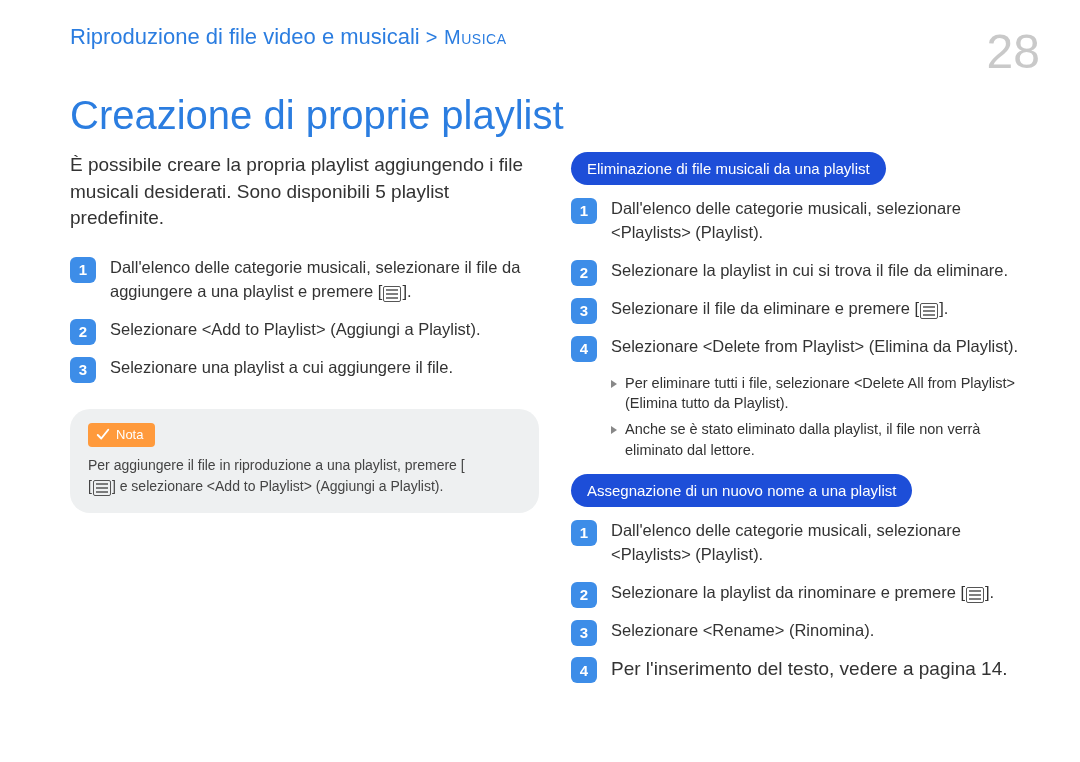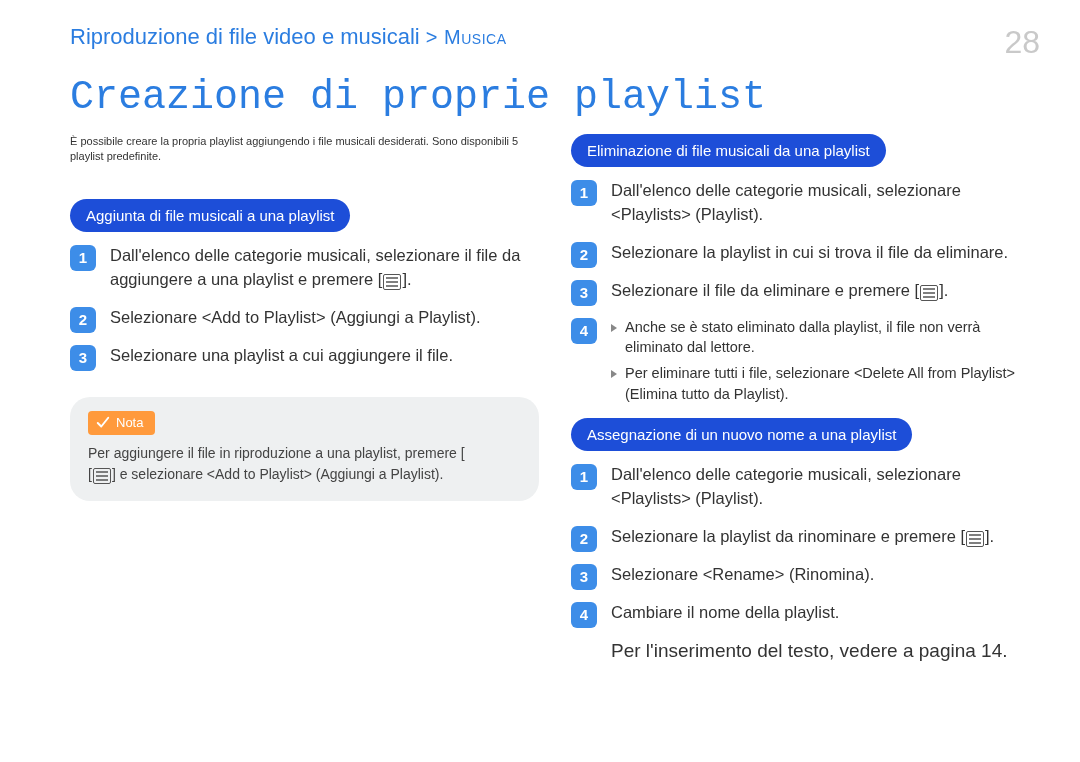--- a/index.html
+++ b/index.html
@@ -19,44 +19,43 @@
     margin-bottom: 14px;
   }
   .breadcrumb {
     color: #2b7de0;
     font-size: 22px;
     font-weight: 400;
   }
   .breadcrumb .sc { font-variant: small-caps; font-size: 20px; letter-spacing: 0.5px; margin-top: 12px; }
   .page-number {
     color: #c9c9c9;
-    font-size: 32px;
+    font-size: 48px;
     font-weight: 300;
   }
   h1.title {
     color: #2b7de0;
     font-size: 40px;
     font-weight: 400;
     margin-bottom: 14px;
-    font-family: Liberation Mono, monospace;
   }
   .columns {
     display: flex;
     gap: 32px;
   }
   .col {
     flex: 1;
     font-size: 16px;
     line-height: 1.4;
     color: #333;
   }
   .intro {
-    font-size: 11px;
+    font-size: 19px;
     line-height: 1.4;
-    margin-bottom: 34px;
+    margin-bottom: 24px;
   }
   .pill {
     background: #1d4ed8;
     color: #fff;
     display: inline-block;
     padding: 6px 16px;
     border-radius: 18px;
     font-size: 15px;
     margin-bottom: 12px;
   }
@@ -146,21 +145,20 @@
   <div class="page-number">28</div>
 </div>
 
 <h1 class="title">Creazione di proprie playlist</h1>
 
 <div class="columns">
 
   <div class="col">
     <p class="intro">È possibile creare la propria playlist aggiungendo i file musicali desiderati. Sono disponibili 5 playlist predefinite.</p>
 
-    <div class="pill">Aggiunta di file musicali a una playlist</div>
 
     <ul class="step-list">
       <li class="step-item">
         <span class="step-num">1</span>
         <span><span>Dall'elenco delle categorie musicali, selezionare il file da aggiungere a una playlist e premere [</span><span class="menu-icon">
               <svg viewBox="0 0 12 10">
                 <path d="M0 1h12M0 5h12M0 9h12" stroke="#555" stroke-width="1.6"></path>
               </svg>
             </span><span>].</span></span>
       </li>
@@ -208,25 +206,26 @@
       <li class="step-item">
         <span class="step-num">3</span>
         <span><span>Selezionare il file da eliminare e premere [</span><span class="menu-icon">
               <svg viewBox="0 0 12 10">
                 <path d="M0 1h12M0 5h12M0 9h12" stroke="#555" stroke-width="1.6"></path>
               </svg>
             </span><span>].</span></span>
       </li>
       <li class="step-item">
         <span class="step-num">4</span>
+        <span>Selezionare &lt;Delete from Playlist&gt; (Elimina da Playlist).</span>
       </li>
     </ul>
     <ul class="sub-list">
+      <li>Per eliminare tutti i file, selezionare &lt;Delete All from Playlist&gt; (Elimina tutto da Playlist).</li>
       <li>Anche se è stato eliminato dalla playlist, il file non verrà eliminato dal lettore.</li>
-      <li>Per eliminare tutti i file, selezionare &lt;Delete All from Playlist&gt; (Elimina tutto da Playlist).</li>
     </ul>
 
     <div class="pill">Assegnazione di un nuovo nome a una playlist</div>
 
     <ul class="step-list">
       <li class="step-item">
         <span class="step-num">1</span>
         <span>Dall'elenco delle categorie musicali, selezionare &lt;Playlists&gt; (Playlist).</span>
       </li>
       <li class="step-item">
@@ -236,19 +235,18 @@
                 <path d="M0 1h12M0 5h12M0 9h12" stroke="#555" stroke-width="1.6"></path>
               </svg>
             </span><span>].</span></span>
       </li>
       <li class="step-item">
         <span class="step-num">3</span>
         <span>Selezionare &lt;Rename&gt; (Rinomina).</span>
       </li>
       <li class="step-item">
         <span class="step-num">4</span>
-        <span>Cambiare il nome della playlist.</span>
       </li>
     </ul>
     <p class="followup">Per l'inserimento del testo, vedere a pagina 14.</p>
   </div>
 
 </div>
 
 </body></html>

